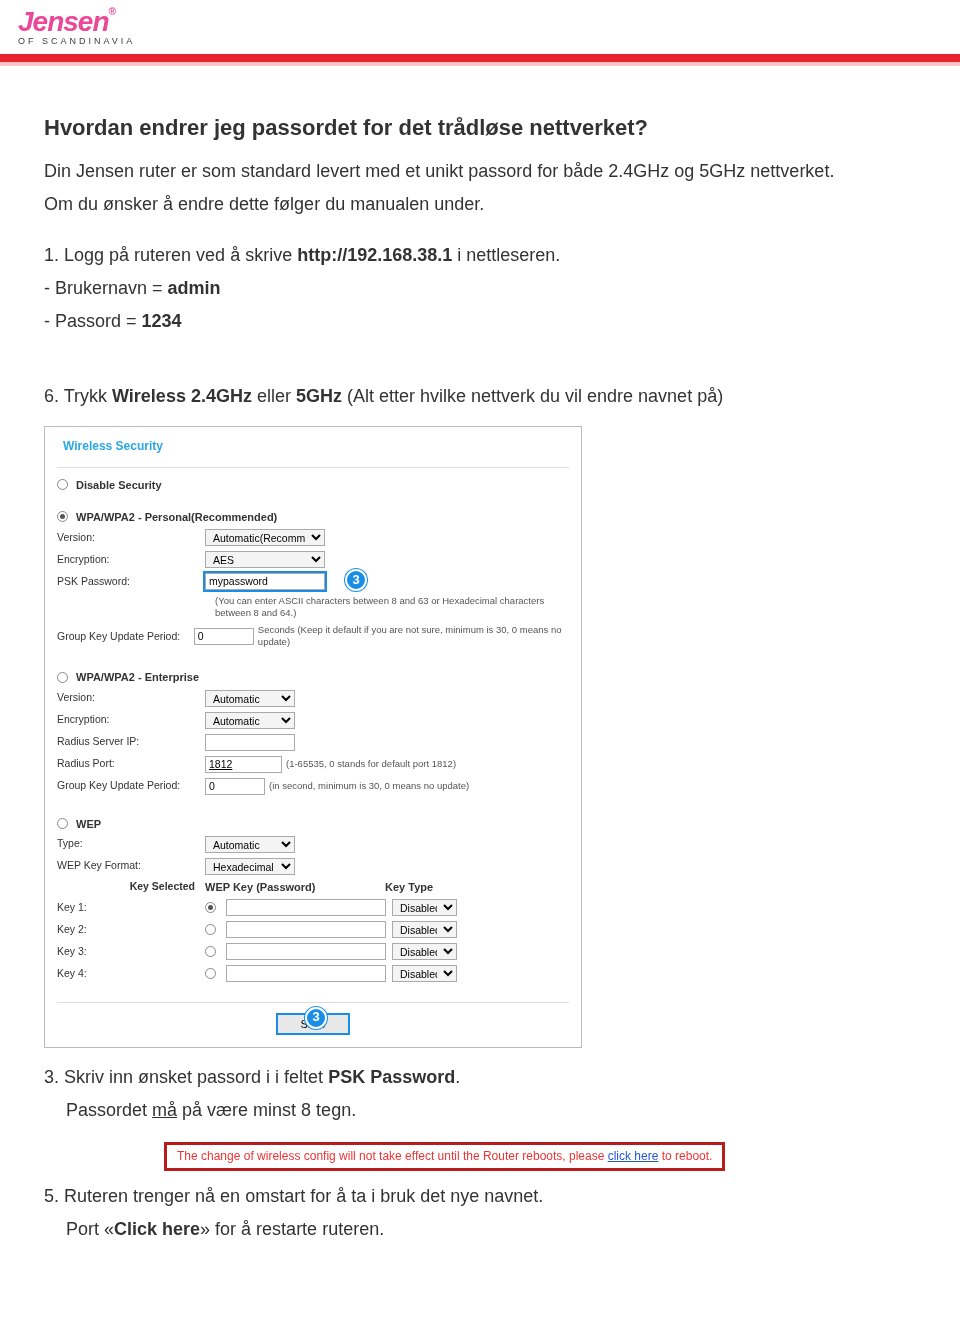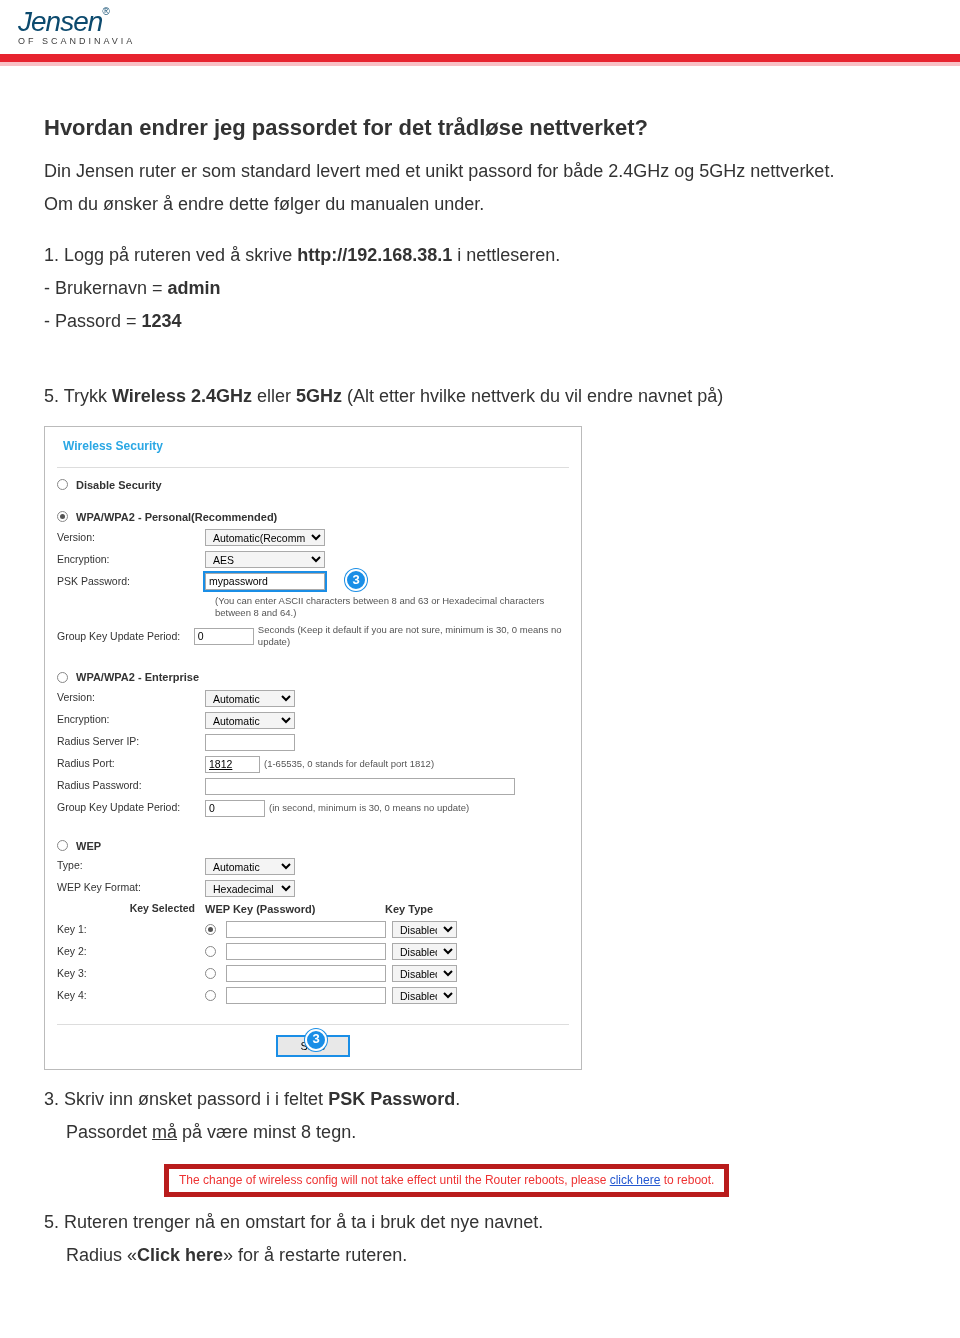--- a/index.html
+++ b/index.html
@@ -8,23 +8,23 @@
     font-family: Arial, Helvetica, sans-serif;
     color: #333;
     background: #fff;
     width: 960px;
   }
   .hdr-logo {
     padding: 6px 18px 4px;
   }
   .logo-main {
     font-size: 28px;
-    font-weight: 400;
+    font-weight: 700;
     font-style: italic;
-    color: #0c4a6e;
+    color: #ec4899;
     letter-spacing: -1px;
     display: inline-block;
     position: relative;
   }
   .logo-sub {
     font-size: 9px;
     letter-spacing: 3px;
     color: #3c3c3c;
     margin-top: -2px;
   }
@@ -101,21 +101,21 @@
     border: 1px solid #aaa;
     background: #efefef;
     height: 17px;
     line-height: 14px;
   }
   select.ctrl { background: #f4f4f4; }
   .txt { background: #fff; }
   .w120 { width: 120px; }
   .w90 { width: 90px; }
   .w60 { width: 60px; }
-  .w55 { width: 55px; text-decoration: underline; }
+  .w55 { width: 77px; text-decoration: underline; }
   .w300 { width: 310px; }
   .note { font-size: 9.5px; color: #555; margin-left: 4px; }
   .note2 { font-size: 9.5px; color: #555; margin-left: 158px; }
   .hilite {
     outline: 2px solid #1a8ee6;
     outline-offset: 0;
   }
   .callout {
     position: absolute;
     width: 22px; height: 22px;
@@ -137,21 +137,21 @@
   }
   .savebtn {
     display: inline-block;
     border: 2px solid #1a8ee6;
     background: #e8e8e8;
     padding: 2px 22px;
     font-size: 11px;
     color: #000;
   }
   .infobox {
-    border: 5px solid #b91c1c;
+    border: 3px solid #b91c1c;
     background: #fff;
     color: #e33;
     font-size: 12px;
     padding: 4px 10px;
     display: inline-block;
     margin: 10px 0 14px 120px;
   }
   .infobox a { color: #2458d1; text-decoration: underline; }
 </style>
 </head>
@@ -172,21 +172,21 @@
   <p>Din Jensen ruter er som standard levert med et unikt passord for både 2.4GHz og 5GHz nettverket.</p>
   <p>Om du ønsker å endre dette følger du manualen under.</p>
 
   <p class="step1">
     <span>1. Logg på ruteren ved å skrive </span><span class="bold">http://192.168.38.1</span><span> i nettleseren.</span>
   </p>
   <p><span>- Brukernavn = </span><span class="bold">admin</span></p>
   <p><span>- Passord = </span><span class="bold">1234</span></p>
 
   <p class="step2">
-    <span>5. Trykk </span><span class="bold">Wireless 2.4GHz</span><span> eller </span><span class="bold">5GHz</span><span> (Alt etter hvilke nettverk du vil endre navnet på)</span>
+    <span>6. Trykk </span><span class="bold">Wireless 2.4GHz</span><span> eller </span><span class="bold">5GHz</span><span> (Alt etter hvilke nettverk du vil endre navnet på)</span>
   </p>
 
   
   <div class="panel">
     <div class="sec-title">Wireless Security</div>
     <hr>
 
     <div class="row">
       <span class="radio"></span>
       <span class="bold">Disable Security</span>
@@ -231,24 +231,20 @@
     <div class="row">
       <span class="lbl">Radius Server IP:</span>
       <input class="ctrl txt w90" style="">
     </div>
     <div class="row">
       <span class="lbl">Radius Port:</span>
       <input class="ctrl txt w55" value="1812" style="">
       <span class="note">(1-65535, 0 stands for default port 1812)</span>
     </div>
     <div class="row">
-      <span class="lbl">Radius Password:</span>
-      <input class="ctrl txt w300" style="">
-    </div>
-    <div class="row">
       <span class="lbl">Group Key Update Period:</span>
       <input class="ctrl txt w60" value="0" style="">
       <span class="note">(in second, minimum is 30, 0 means no update)</span>
     </div>
 
     <div class="row" style="margin-top:22px">
       <span class="radio"></span>
       <span class="bold">WEP</span>
     </div>
     <div class="row">
@@ -302,17 +298,17 @@
     <span>Passordet </span><span class="under">må</span><span> på være minst 8 tegn.</span>
   </p>
 
 
   <div class="infobox">
     <span>The change of wireless config will not take effect until the Router reboots, please </span><a href="#">click here</a><span> to reboot.</span>
   </div>
 
   <p>5. Ruteren trenger nå en omstart for å ta i bruk det nye navnet.</p>
   <p class="indent">
-    <span>Radius «</span><span class="bold">Click here</span><span>» for å restarte ruteren.</span>
+    <span>Port «</span><span class="bold">Click here</span><span>» for å restarte ruteren.</span>
   </p>
 
   
 </div>
 
 </body></html>

